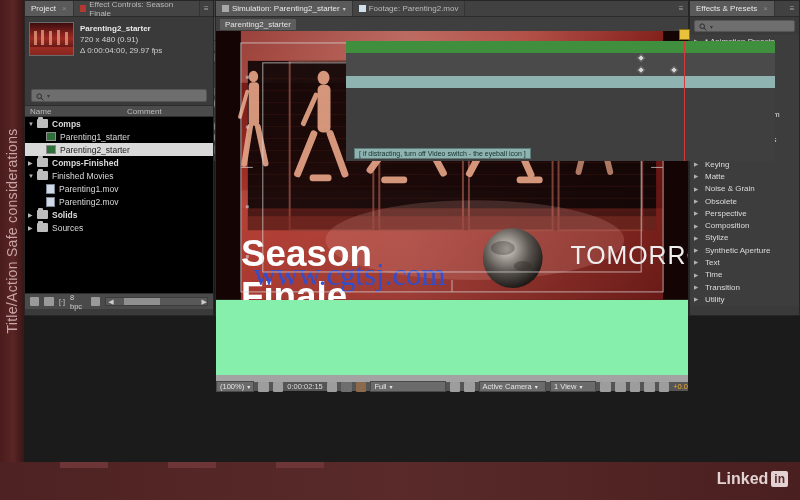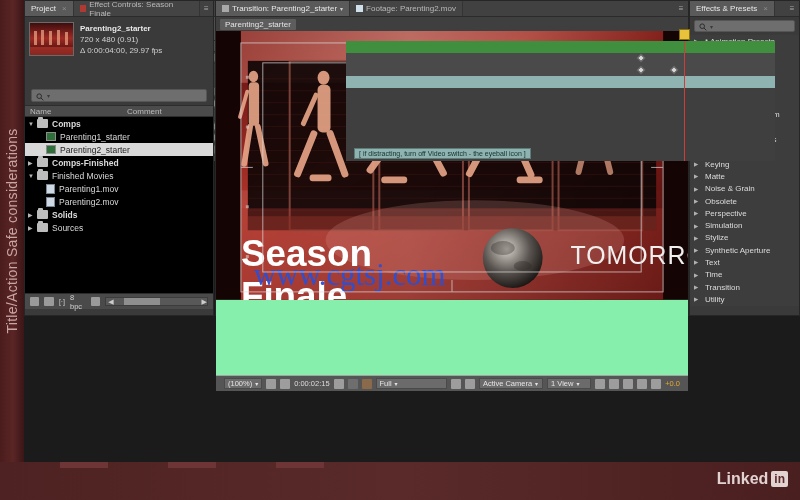--- a/index.html
+++ b/index.html
@@ -72,21 +72,21 @@
 
   
   #comp-panel { left:215px; top:0; width:474px; height:316px; background:#3a3a3a; }
   #comp-sub { height:14px; background:#3f3f3f; display:flex; align-items:center;
      padding-left:4px; }
   #comp-crumb { font-size:8px; color:#e3e3e3; background:#5d5d5d; padding:1px 5px;
      border-radius:1px;}
   #comp-view { position:relative; height:344px; background:#86efac; overflow:hidden; }
   #comp-img { position:absolute; inset:0; }
   #comp-foot { height:16px; background:#555; display:flex; align-items:center;
-    gap:4px; padding:0 8px; font-size:7.5px; color:#dcdcdc; border-top:1px solid #a3a3a3;}
+    gap:4px; padding:0 0; font-size:7.5px; color:#dcdcdc; border-top:7px solid #a3a3a3;}
   .ddn { background:#6b6b6b; border:1px solid #4a4a4a; height:11px; display:flex;
      align-items:center; padding:0 3px; gap:3px; font-size:7.5px; color:#e4e4e4; }
   .ico { width:11px; height:10px; background:#9d9d9d; border-radius:1px; display:inline-block;}
 
   
   #fx-panel { left:689px; top:0; width:111px; height:316px; background:#3a3a3a; }
   #fx-search { margin:3px 4px; height:12px; background:#6e6e6e; border:1px solid #555;
      border-radius:2px; display:flex; align-items:center; padding:0 4px; gap:3px; }
   #fx-list { background:#3d3d3d; }
   .fxrow { display:flex; align-items:center; height:12.3px; font-size:8px;
@@ -277,21 +277,21 @@
       <div class="thumb"></div>
       <span style="font-size:7px;color:#ccc;margin-left:42px">▶</span>
     </div>
   </div>
 </div>
 
 <div class="panel" id="comp-panel">
   <div class="tabbar">
     <div class="tab active">
       <span class="sq" style="background:#a9a9a9"></span>
-      <span>Transition: Parenting2_starter</span>
+      <span>Simulation: Parenting2_starter</span>
       <span style="font-size:6px;color:#ccc">▾</span>
     </div>
     <div class="tab">
       <span class="sq" style="background:#cfe0ea"></span>
       <span>Footage: Parenting2.mov</span>
     </div>
     <div class="tabfill"></div>
     <div class="tabmenu">≡</div>
   </div>
 
@@ -529,21 +529,21 @@
       <div class="fxrow">
         <span class="tri">▶</span>
         <span>Obsolete</span>
       </div>
       <div class="fxrow">
         <span class="tri">▶</span>
         <span>Perspective</span>
       </div>
       <div class="fxrow">
         <span class="tri">▶</span>
-        <span>Simulation</span>
+        <span>Composition</span>
       </div>
       <div class="fxrow">
         <span class="tri">▶</span>
         <span>Stylize</span>
       </div>
       <div class="fxrow">
         <span class="tri">▶</span>
         <span>Synthetic Aperture</span>
       </div>
       <div class="fxrow">

